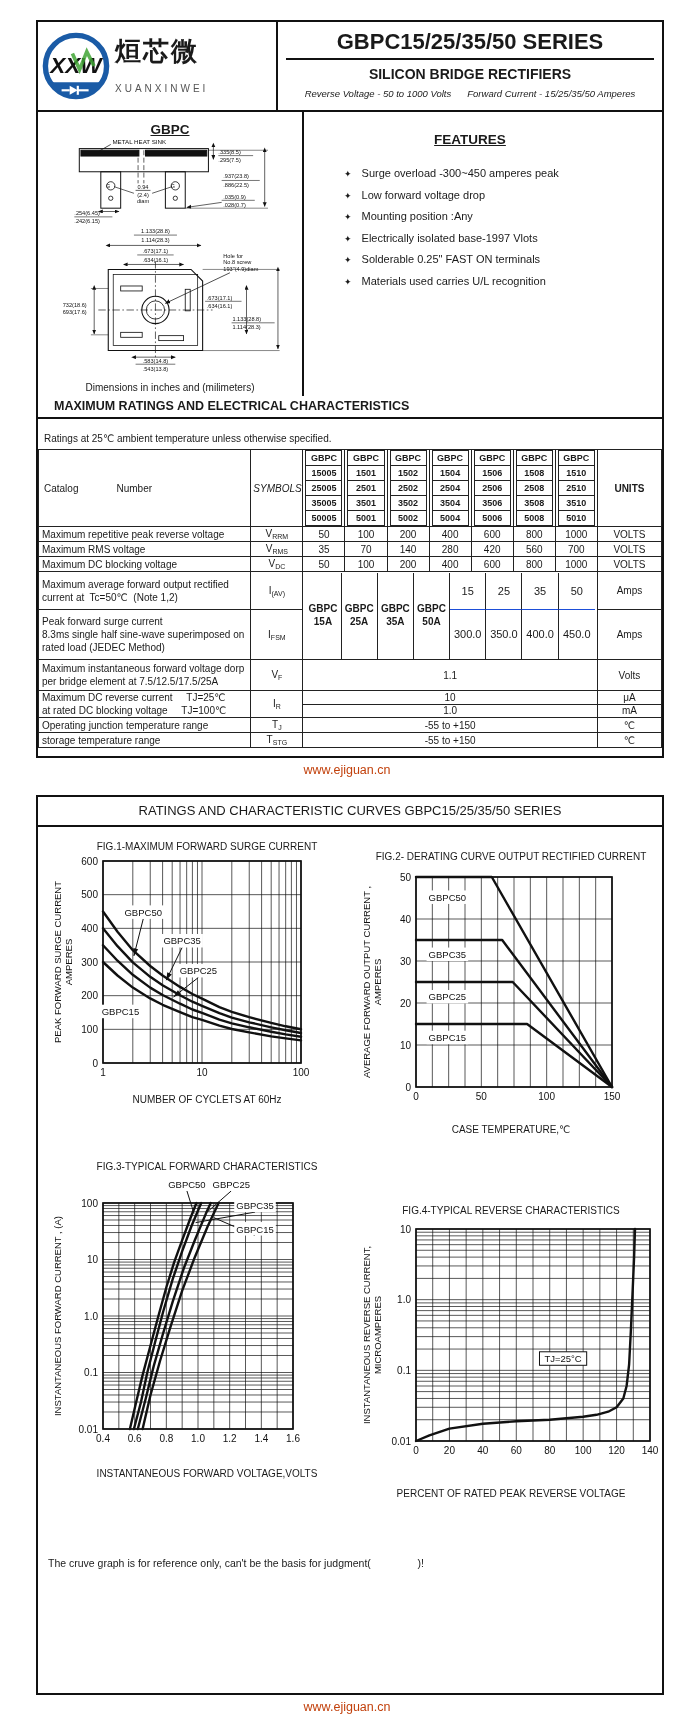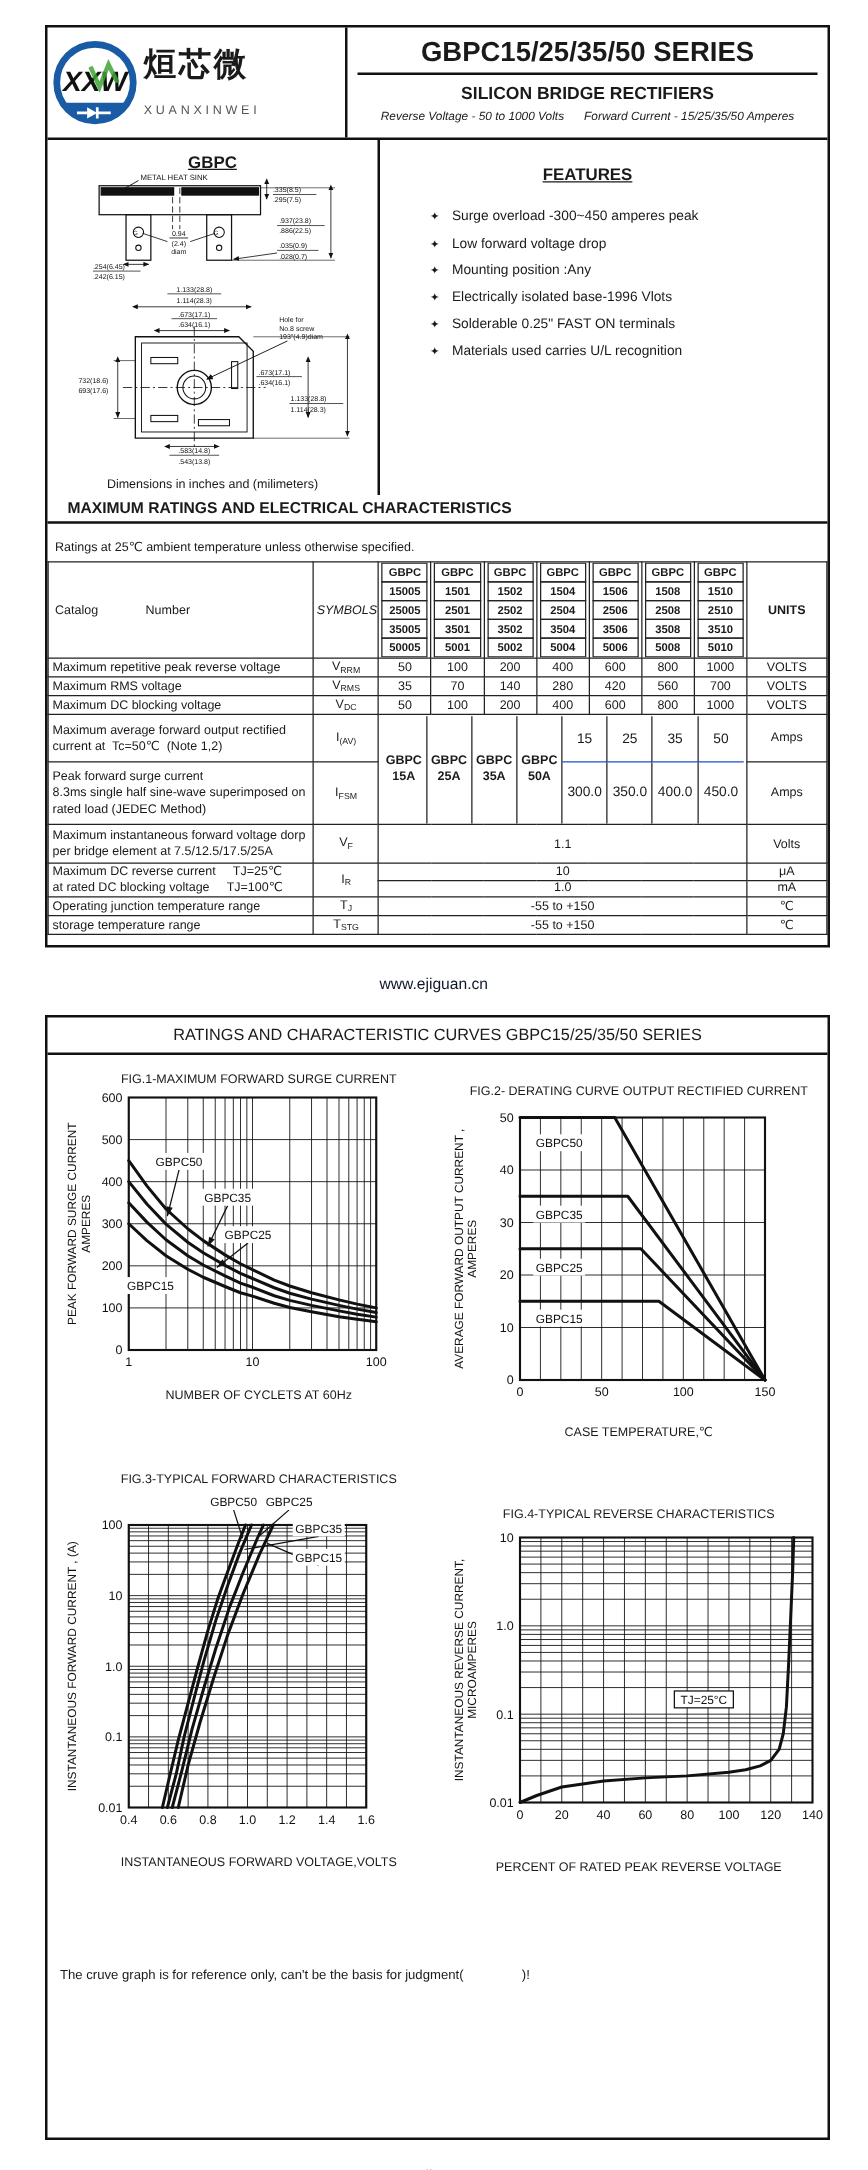--- a/index.html
+++ b/index.html
@@ -1,20 +1,20 @@
 <!DOCTYPE html>
 <html><head>
 <meta charset="utf-8">
 <style>
   html,body{margin:0;padding:0;background:#fff}
   body{width:694px;height:1736px;font-family:"Liberation Sans","DejaVu Sans",sans-serif;color:#1a1a1a}
   .page{position:relative;width:624px;margin-left:36px;border:2px solid #111;background:#fff;box-sizing:content-box}
   #page1{height:734px;margin-top:20px}
   #page2{height:896px;margin-top:18px}
-  .site{width:694px;text-align:center;font-size:12.5px;margin-top:22px;color:#0f172a}
+  .site{width:694px;text-align:center;font-size:12.5px;margin-top:5px;color:#c2410c}
   
   .hdr{display:flex;height:88px;border-bottom:2px solid #111}
   .logo-col{width:240px;border-right:2px solid #111;display:flex;align-items:center;padding:4px 2px;gap:3px;box-sizing:border-box}
   .logo-text{display:flex;flex-direction:column;line-height:1}
   .logo-cn{font-size:26px;font-weight:bold;letter-spacing:2px}
   .logo-en{font-size:10px;letter-spacing:3px;color:#555;margin-top:20px}
   .title-col{flex:1;text-align:center;padding-top:5px}
   .doc-title{font-size:22px;font-weight:bold;border-bottom:2px solid #111;padding-bottom:3px;margin:2px 8px 6px}
   .doc-sub{font-size:14px;font-weight:bold;margin-bottom:6px}
   .doc-tag{font-style:italic;font-size:9.5px;display:flex;justify-content:center;gap:16px}
@@ -215,21 +215,21 @@
       <div class="feat-item">
           <span class="bullet">✦</span>
           <span>Low forward voltage drop</span>
         </div>
       <div class="feat-item">
           <span class="bullet">✦</span>
           <span>Mounting position :Any</span>
         </div>
       <div class="feat-item">
           <span class="bullet">✦</span>
-          <span>Electrically isolated base-1996 Vlots</span>
+          <span>Electrically isolated base-1997 Vlots</span>
         </div>
       <div class="feat-item">
           <span class="bullet">✦</span>
           <span>Solderable 0.25" FAST ON terminals</span>
         </div>
       <div class="feat-item">
           <span class="bullet">✦</span>
           <span>Materials used carries U/L recognition</span>
         </div>
     </div>
@@ -633,21 +633,21 @@
           <rect x="183.2" y="23.596654947987872" width="41.599999999999994" height="13.5" fill="#fff" stroke="none" stroke-width="0"></rect>
           <text x="204" y="34.09665494798787" text-anchor="middle" class="ann">GBPC35</text>
           <line x1="204" y1="60.54264910833905" x2="162.83333333333331" y2="42.669508043575206" stroke="#111" stroke-width="1"></line>
           <rect x="183.2" y="47.04264910833905" width="41.599999999999994" height="13.5" fill="#fff" stroke="none" stroke-width="0"></rect>
           <text x="204" y="57.54264910833905" text-anchor="middle" class="ann">GBPC15</text>
         </svg>
       </div>
     <div class="fig-x">INSTANTANEOUS FORWARD VOLTAGE,VOLTS</div>
   </div>
 
-  <div class="fig" id="fig4" style="left:322px;top:392px;width:302px">
+  <div class="fig" id="fig4" style="left:322px;top:408px;width:302px">
     <div class="fig-title">FIG.4-TYPICAL REVERSE CHARACTERISTICS</div>
     <div>
         <svg width="302" height="268">
           <line x1="56" y1="10" x2="56" y2="222" stroke="#111" stroke-width="0.7"></line>
           <line x1="72.71428571428571" y1="10" x2="72.71428571428571" y2="222" stroke="#111" stroke-width="0.7"></line>
           <line x1="89.42857142857142" y1="10" x2="89.42857142857142" y2="222" stroke="#111" stroke-width="0.7"></line>
           <line x1="106.14285714285714" y1="10" x2="106.14285714285714" y2="222" stroke="#111" stroke-width="0.7"></line>
           <line x1="122.85714285714285" y1="10" x2="122.85714285714285" y2="222" stroke="#111" stroke-width="0.7"></line>
           <line x1="139.57142857142856" y1="10" x2="139.57142857142856" y2="222" stroke="#111" stroke-width="0.7"></line>
           <line x1="156.28571428571428" y1="10" x2="156.28571428571428" y2="222" stroke="#111" stroke-width="0.7"></line>

